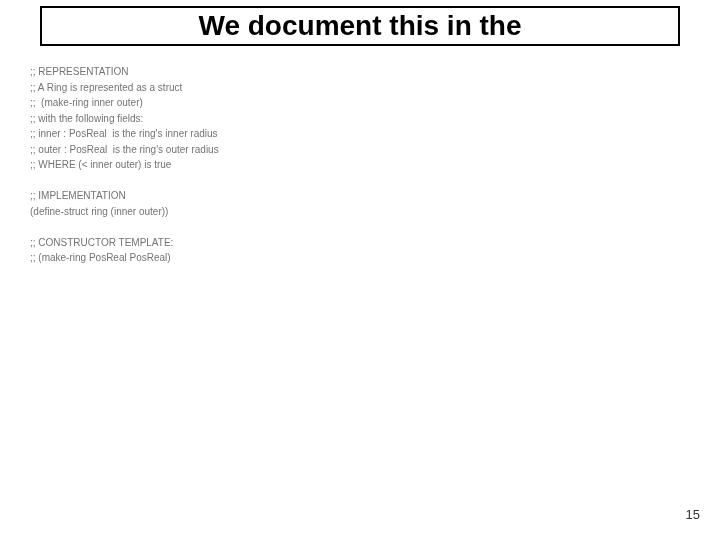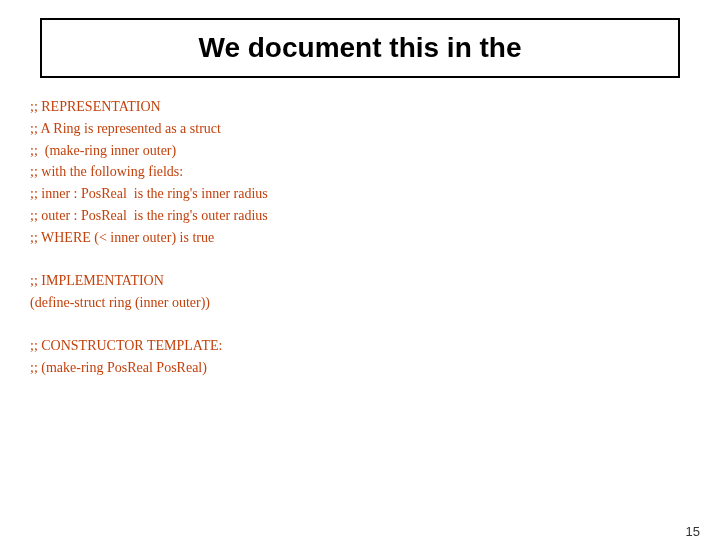--- a/index.html
+++ b/index.html
@@ -21,48 +21,48 @@
       width: 720px;
       height: 540px;
       background: #ffffff;
       display: flex;
       flex-direction: column;
       padding: 0;
     }
 
     .title-box {
       border: 2px solid #000000;
-      margin: 18px 40px 18px 40px;
-      padding: 10px 20px;
+      margin: 6px 40px 18px 40px;
+      padding: 0 20px;
       text-align: center;
     }
 
     .title-text {
       font-size: 28px;
       font-weight: bold;
       color: #000000;
       line-height: 1.3;
     }
 
     .content-area {
       padding: 0 30px;
       flex: 1;
     }
 
     .code-block {
-      font-family: Liberation Serif, serif;
-      font-size: 14px;
-      color: #c2410c;
+      font-family: Liberation Sans, sans-serif;
+      font-size: 10px;
+      color: #737373;
       line-height: 1.55;
       white-space: pre;
     }
 
     .page-number {
       position: absolute;
-      bottom: 1px;
+      bottom: 18px;
       right: 20px;
       font-size: 13px;
       color: #333333;
     }
   </style>
 </head>
 <body>
 
 <div class="slide-container">
 

